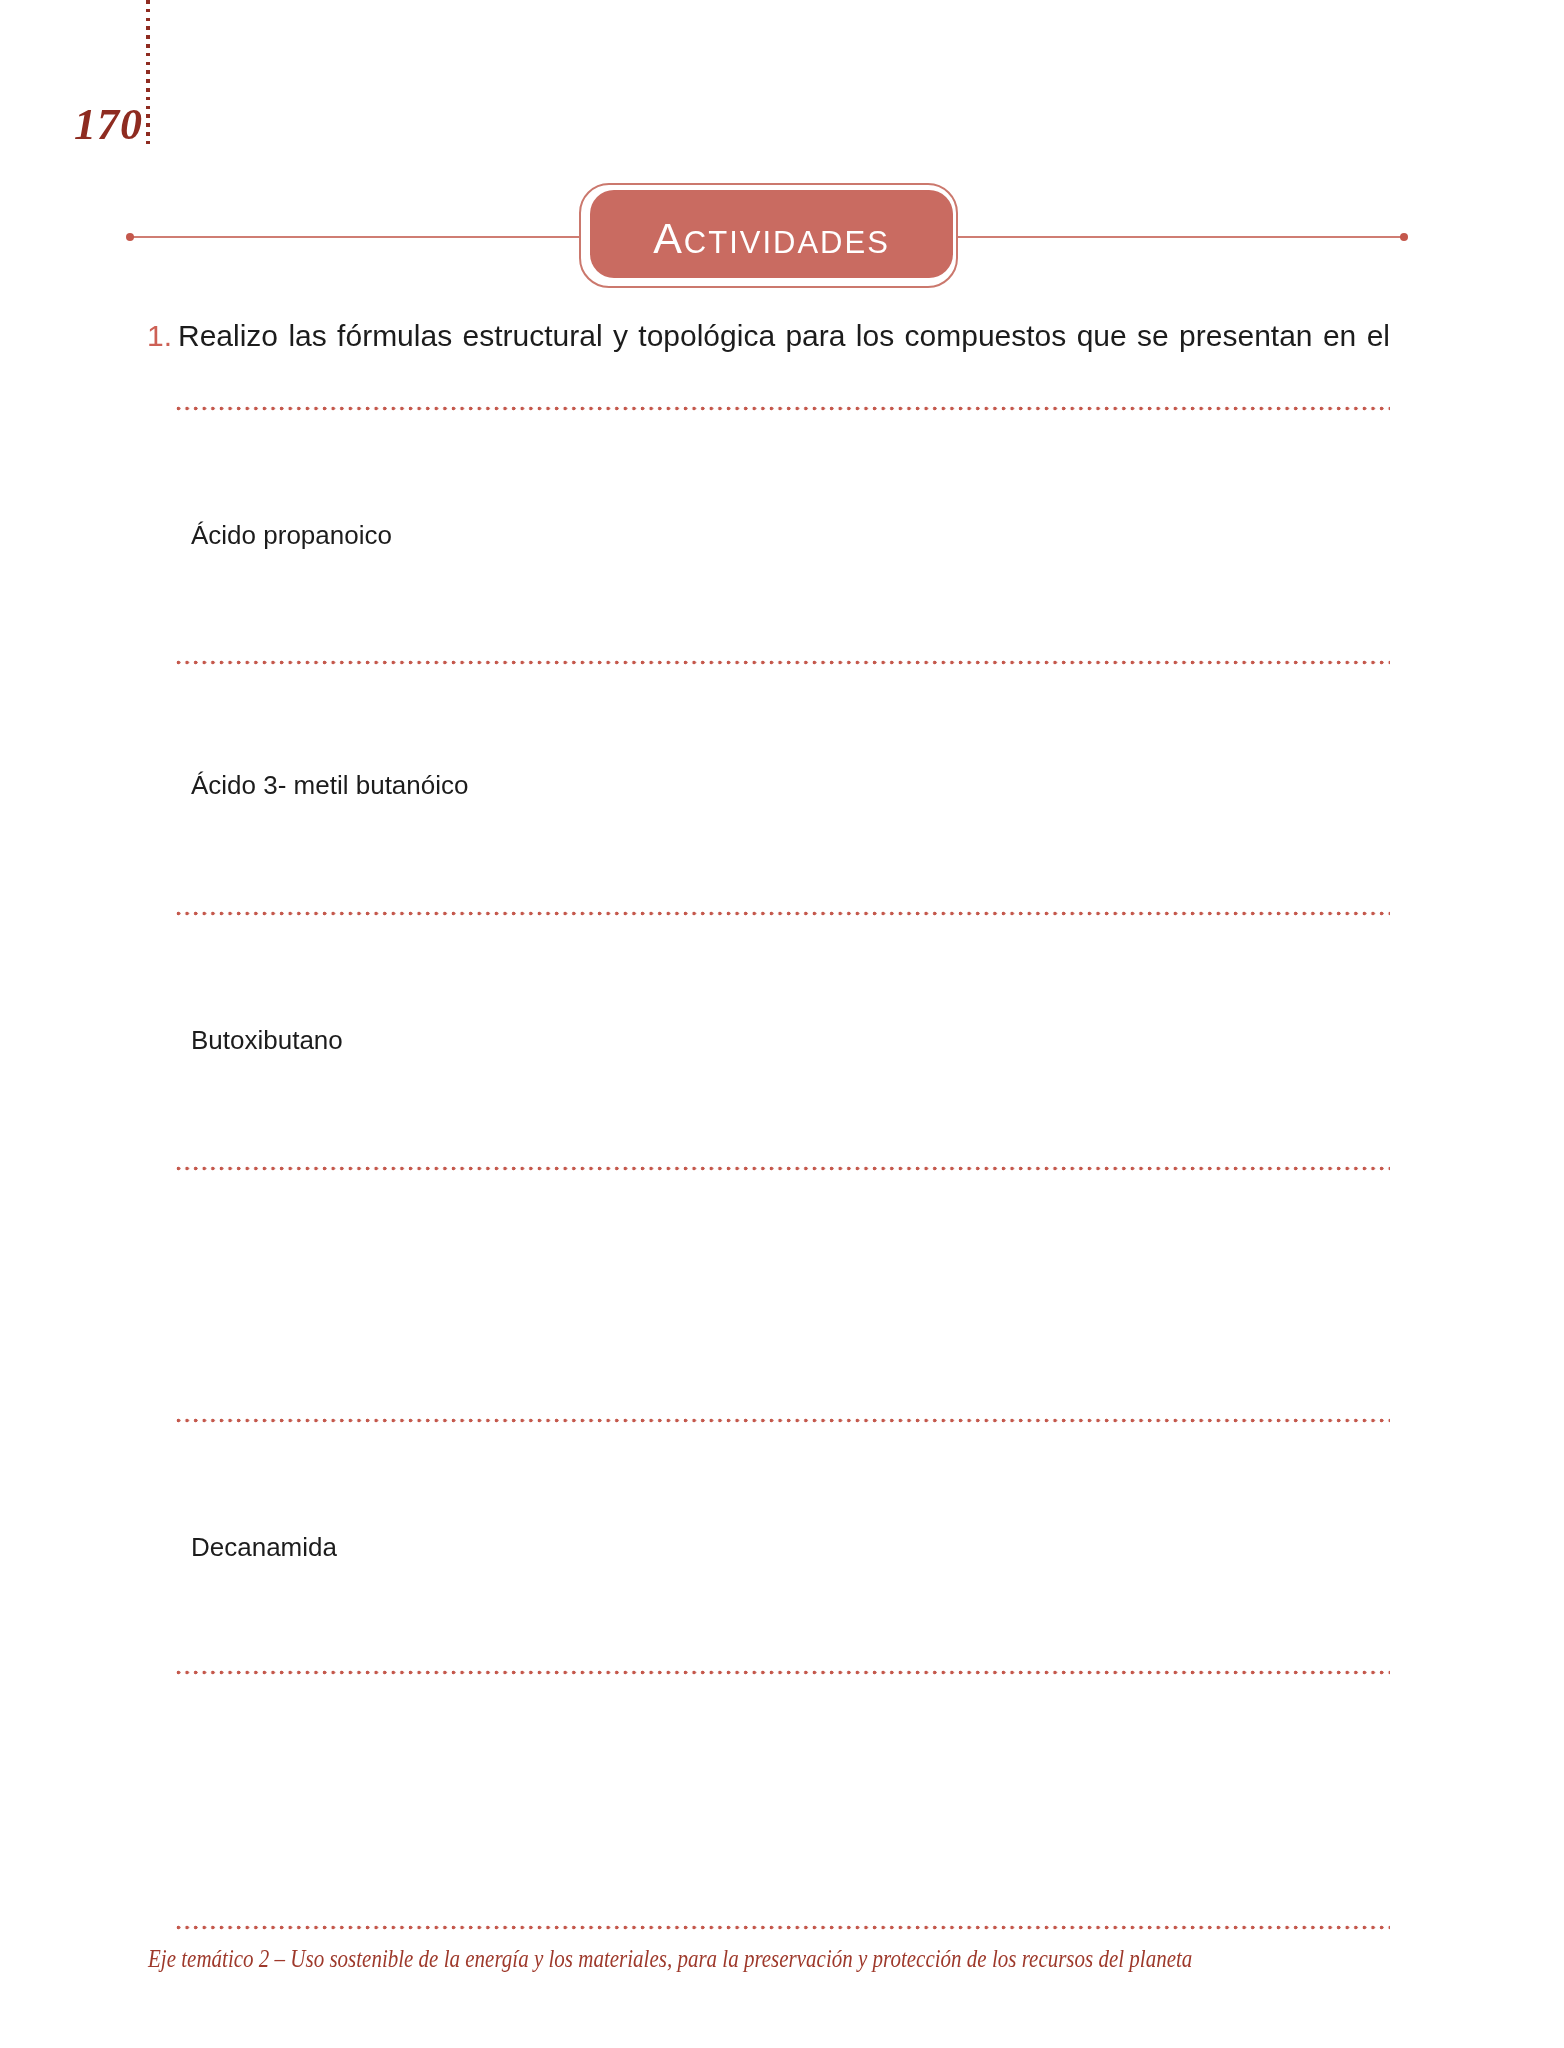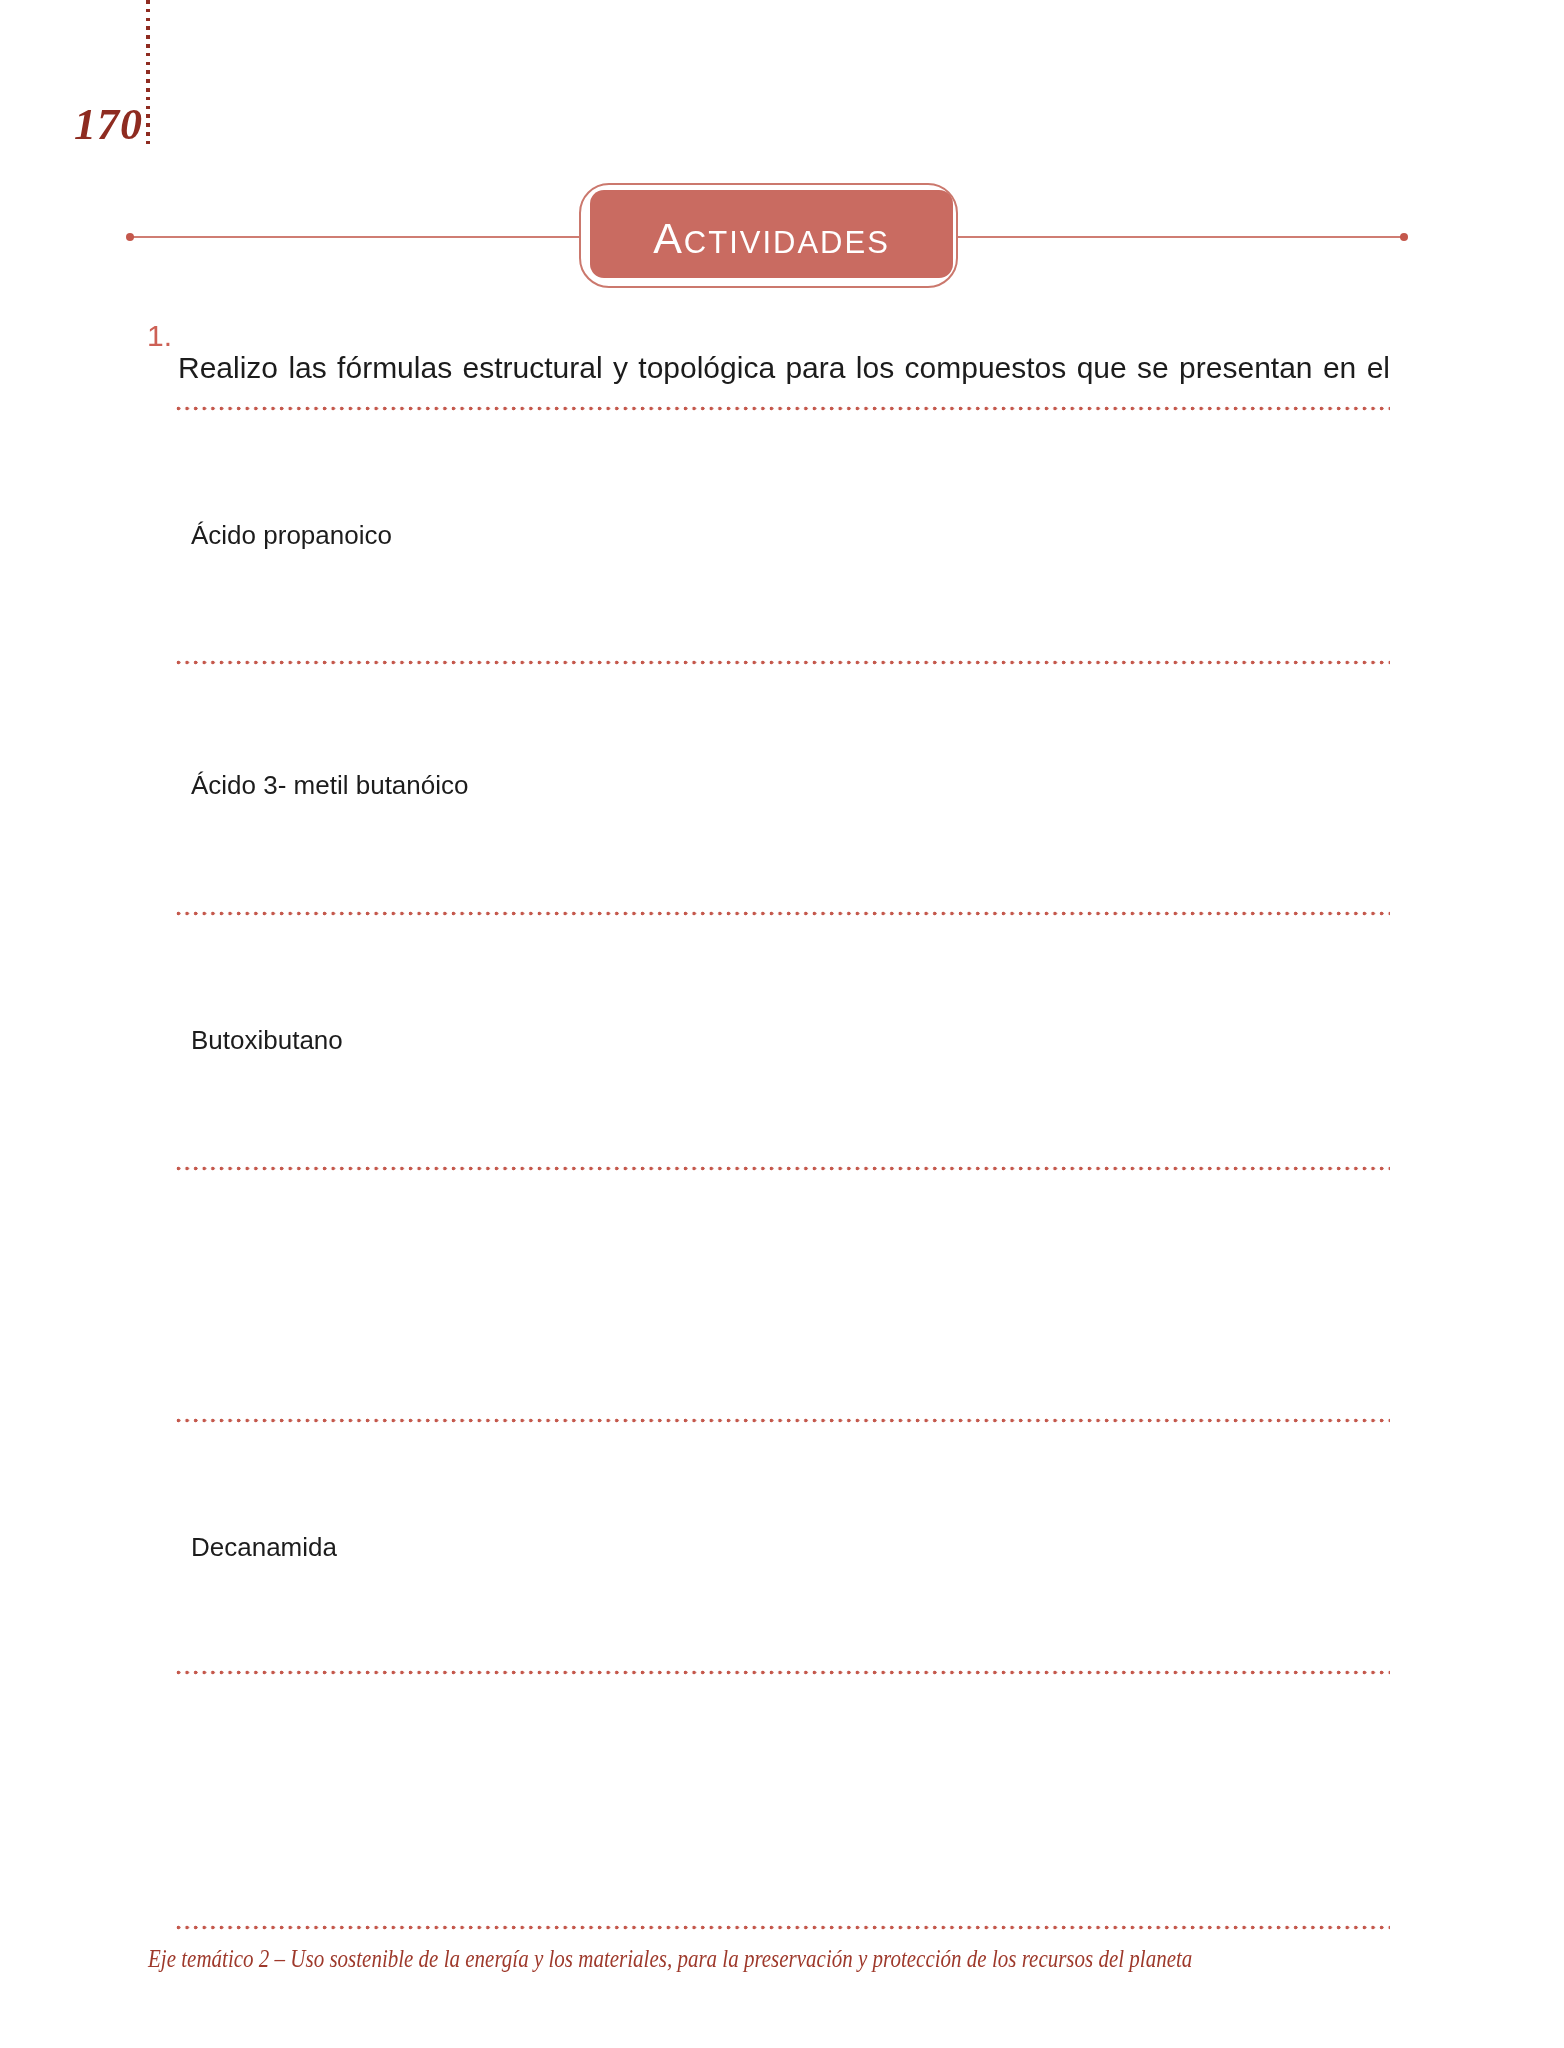--- a/index.html
+++ b/index.html
@@ -73,21 +73,21 @@
     bottom: -10px;
     background: #ffffff;
     border: 2.5px solid #cb786d;
     border-radius: 30px;
     z-index: 1;
   }
   .badge-fill {
     position: absolute;
     left: 0; top: 0; right: 0; bottom: 0;
     background: #c96b61;
-    border-radius: 14px;
+    border-radius: 24px;
     z-index: 2;
     display: flex;
     align-items: center;
     justify-content: center;
   }
   .badge-label {
     color: #ffffff;
     letter-spacing: 2px;
     padding-top: 8px;
     white-space: nowrap;
@@ -104,21 +104,21 @@
     font-size: 30px;
     line-height: 38px;
     color: #1c1c1c;
   }
   .activity-number {
     position: absolute;
     left: 0;
     top: 0;
     color: #cd6055;
   }
-  .activity-text { margin-left: 31px; width: 1212px; margin-top: 32px; }
+  .activity-text { margin-left: 31px; width: 1212px; }
   .instruction-line-1 { text-align: justify; text-align-last: justify; }
   .instruction-line-2 { text-align: left; }
 
   
   .answer-separator {
     position: absolute;
     left: 176px;
     width: 1214px;
     height: 5px;
     background-image: radial-gradient(circle at 2.5px 2.5px, #c4584c 1.7px, rgba(196,88,76,0) 2.1px);

